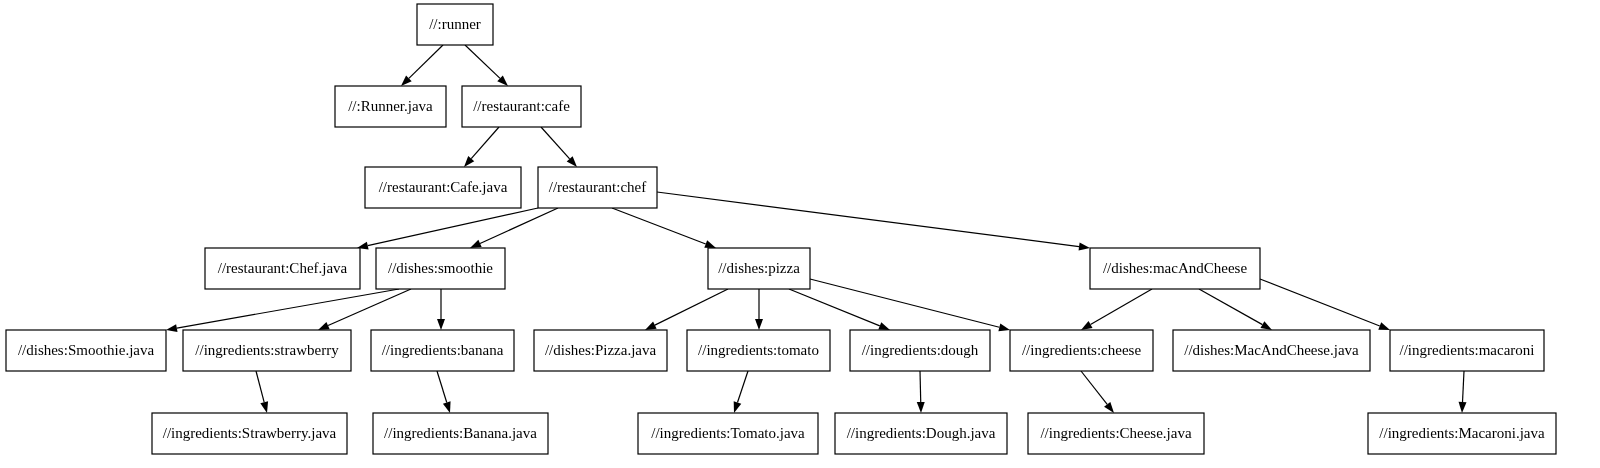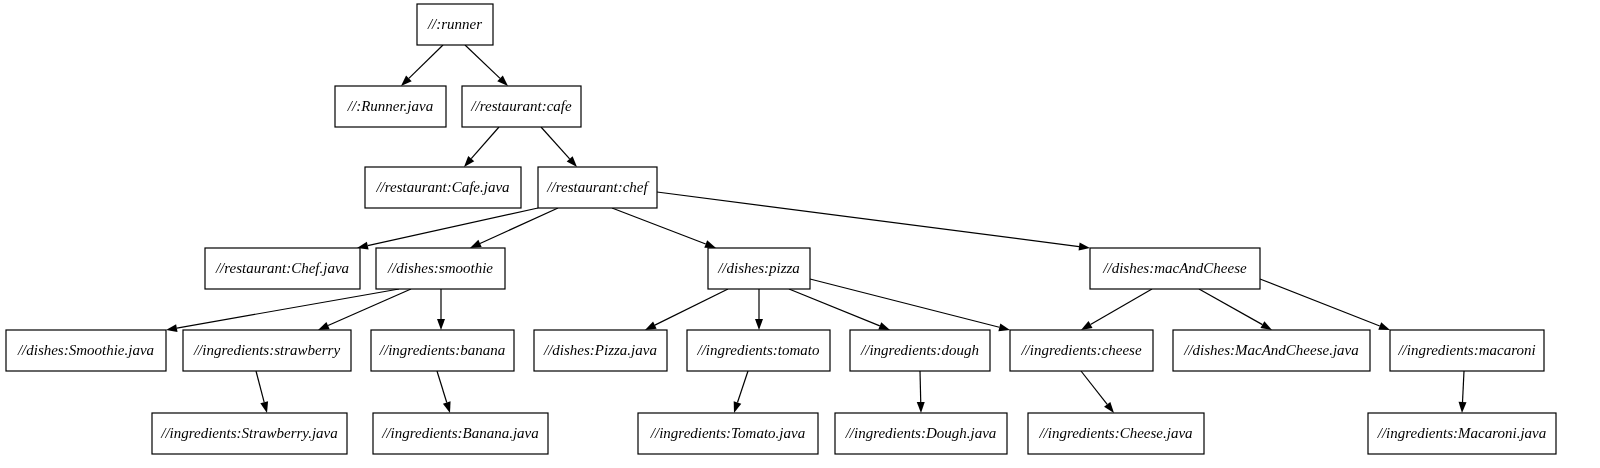--- a/index.html
+++ b/index.html
@@ -11,21 +11,20 @@
   body {
     width: 1600px;
     height: 468px;
     font-family: "Liberation Serif", serif;
     overflow: hidden;
   }
   #graph-root {
     position: relative;
     width: 1600px;
     height: 468px;
-    font-style: italic;
   }
   svg#graph-canvas {
     display: block;
     width: 1600px;
     height: 468px;
   }
   .node-box {
     fill: #ffffff;
     stroke: #000000;
     stroke-width: 1.2;

